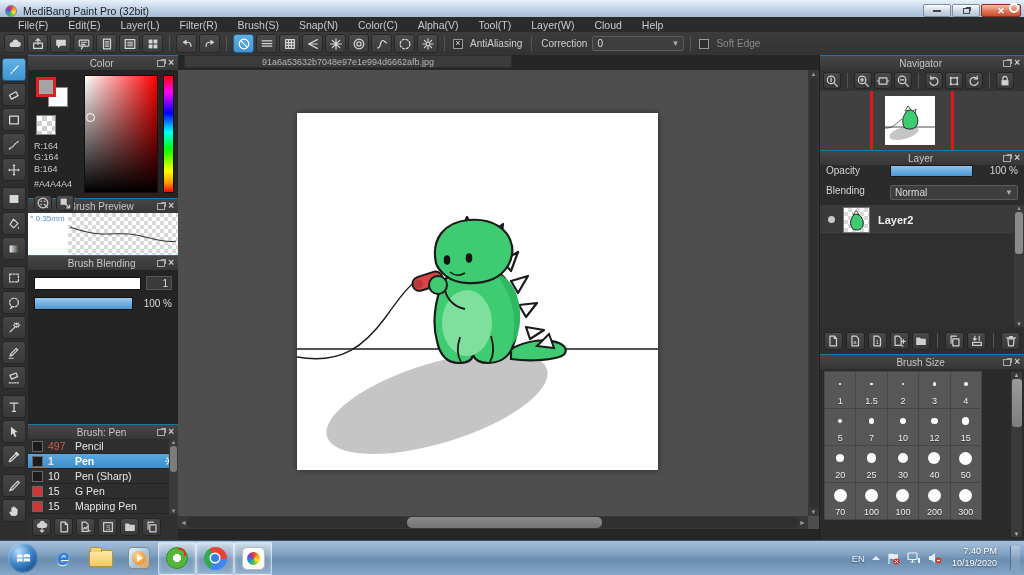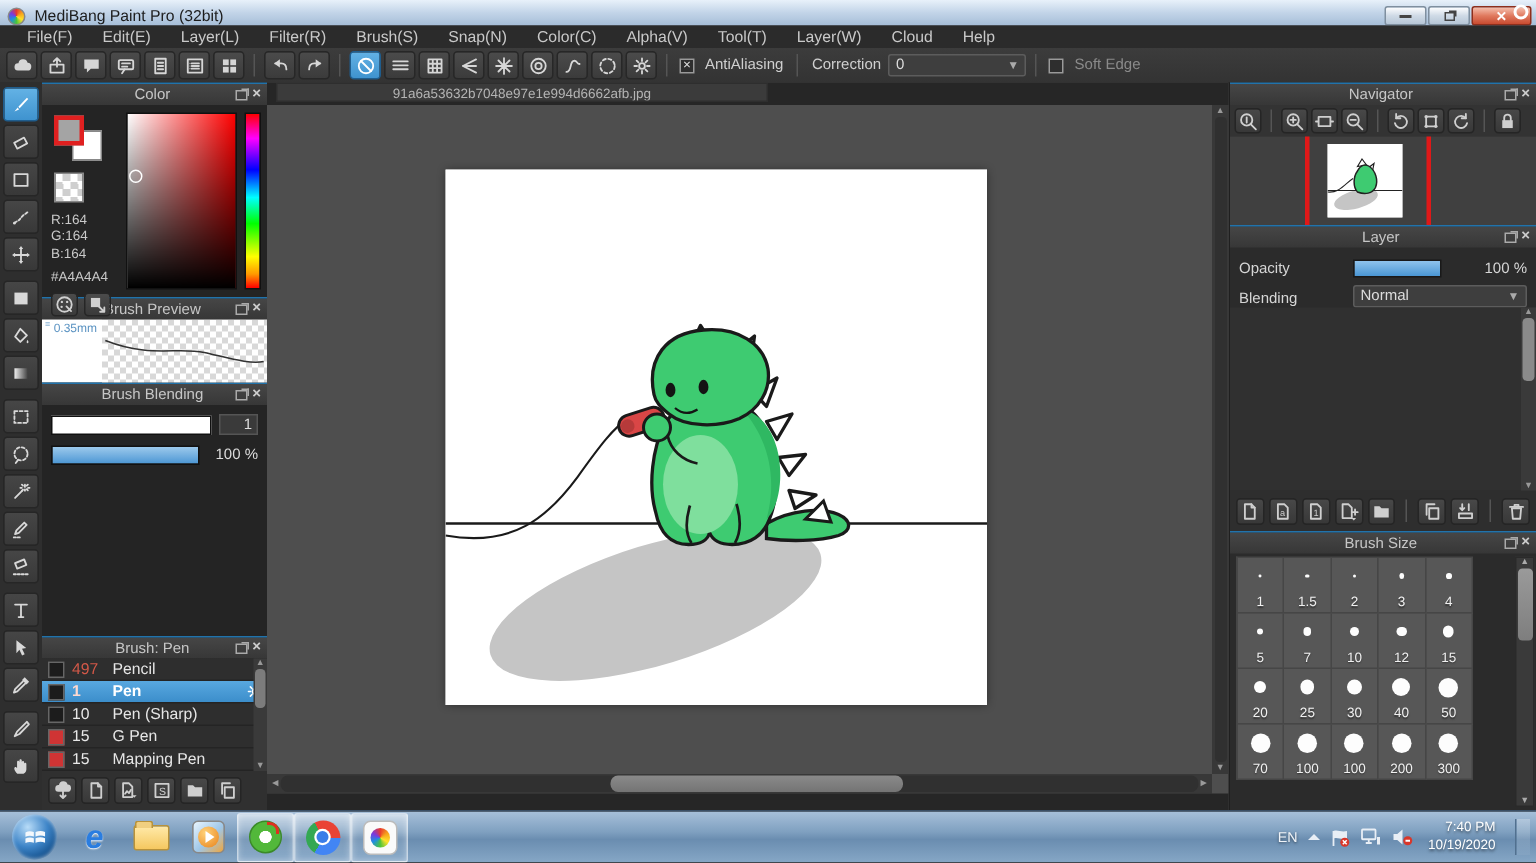--- a/index.html
+++ b/index.html
@@ -91,21 +91,21 @@
 .hthumb{position:absolute;left:36%;width:195px;top:0;height:11px;background:linear-gradient(#8a8a8a,#747474);border-radius:5px}
 .canvas-bottom{position:absolute;left:0;right:0;bottom:0;height:11px;background:#262626}
 
 .rightpanel{width:205px;background:#2b2b2b;border-left:1px solid #1f1f1f;display:flex;flex-direction:column;flex:0 0 auto}
 .navtools{height:21px;background:#333;display:flex;align-items:center;gap:2px;padding:0 3px}
 .navbtn{width:18px;height:17px;background:linear-gradient(#484848,#383838);border:1px solid #252525;border-radius:3px;display:flex;align-items:center;justify-content:center;color:#cfcfcf}
 .navbody{height:59px;background:#404040;position:relative}
 .redline{position:absolute;top:0;bottom:0;width:3px;background:#e01818}
 .navthumb{position:absolute;left:65px;top:5px;width:50px;height:49px;background:#fff}
 
-.lrow{display:flex;align-items:flex-end;padding:0 6px;gap:24px;color:#d6d6d6;font-size:10px}
+.lrow{display:flex;align-items:flex-start;padding:0 6px;gap:12px;color:#d6d6d6;font-size:10px}
 .op-row{height:20px}
 .slider{flex:1;height:12px;border:1px solid #191919;background:linear-gradient(#8fc3ec,#4a96d4)}
 .op-val{width:33px;text-align:right}
 .bl-row{height:20px}
 .bl-label{width:52px}
 .op-label{width:52px}
 .chkrow{height:18px;display:flex;align-items:center;gap:4px;padding:0 6px;color:#ddd;font-size:9.5px}
 .chkrow .dim{color:#7d7d7d}
 .layers{background:#303030;position:relative;height:122px}
 .layeritem{height:30px;display:flex;align-items:center;gap:8px;border-bottom:1px solid #262626;background:#3a3a3a;color:#eee;font-size:11px;font-weight:bold;padding:0 4px 0 8px}
@@ -754,20 +754,30 @@
           <span class="op-val">100 %</span>
         </div>
         <div class="lrow bl-row">
           <span class="bl-label">Blending</span>
           <div class="dropdown" style="flex:1">
             <span>Normal</span>
               <span class="caret">▼</span>
           </div>
         </div>
         <div class="layers" id="layers">
+            <div class="layeritem">
+              <span class="visdot"></span>
+              <span class="lthumb checker">
+                <svg class="ic" width="25" height="24" viewBox="0 0 25 24">
+                  <path d="M9 7 L12 2.5 L15 6.5 Z" fill="#fff" stroke="#222" stroke-width="0.8"></path>
+                  <path d="M8 10 C 6 13 6 18 9 21 C 13 23 17 22 19 18 C 20 13 18 9 15 7 C 12 5 9 6.5 8 10 Z" fill="#3ecb71" stroke="#222" stroke-width="1"></path>
+                </svg>
+              </span>
+              <span>Layer2</span>
+            </div>
             <div class="layers-scroll">
               <span>▲</span>
               <div class="layers-thumb"></div>
               <span style="margin-top:auto">▼</span>
             </div>
           </div>
         <div class="layerbtns" id="layerbtns">
             <div class="pbtn">
               <svg class="ic" viewBox="0 0 16 16" width="14" height="14" fill="none" stroke="currentColor" stroke-width="1.4" stroke-linecap="round" stroke-linejoin="round">
                 <path d="M4.5 2.5h5L12 5v8.5H4.5z"></path>

